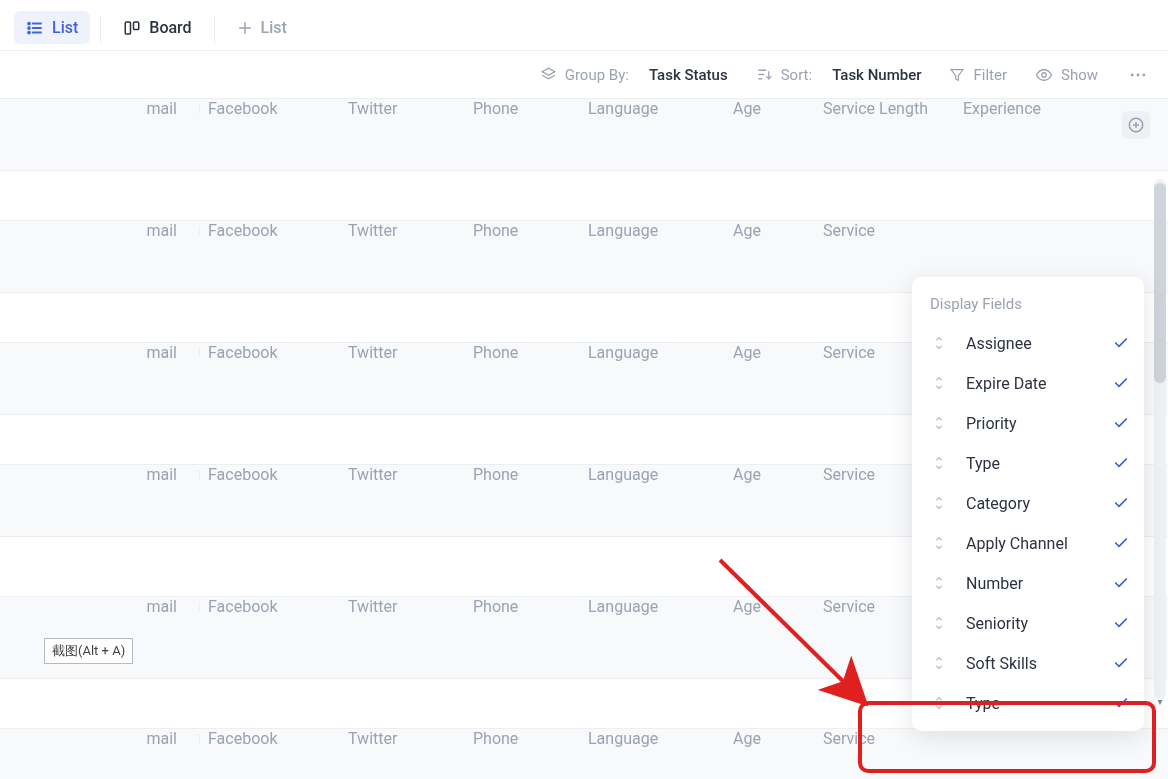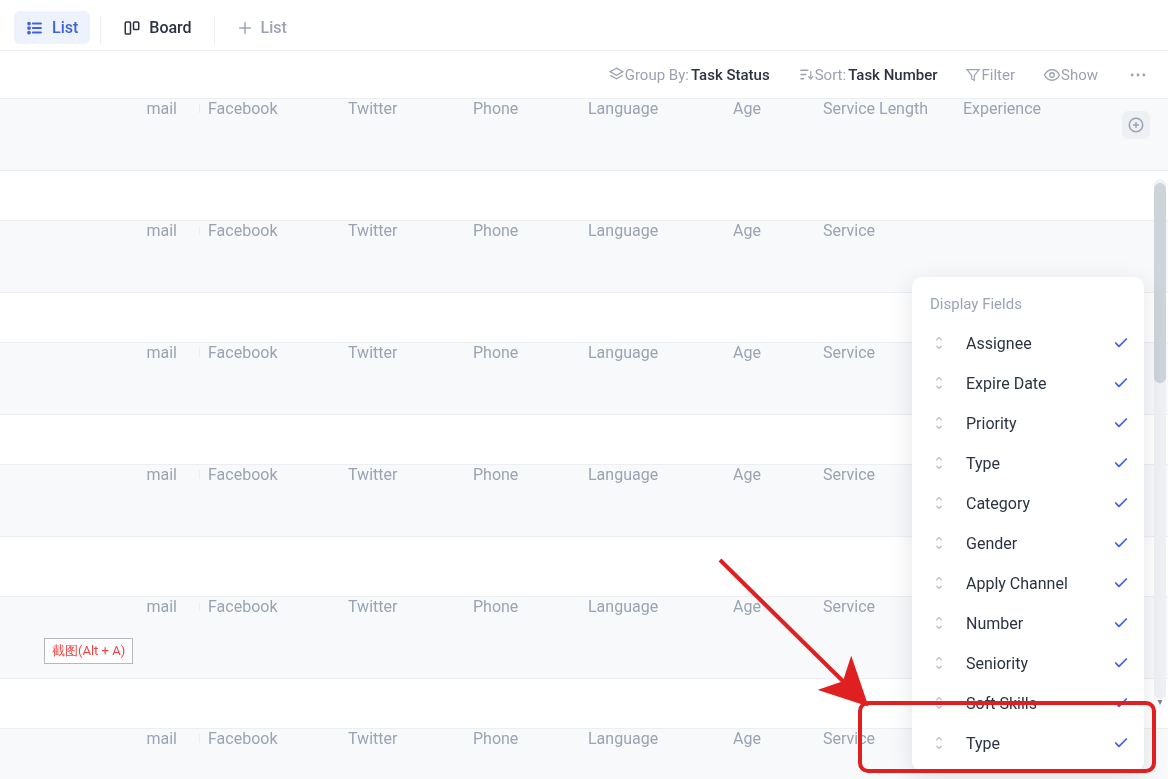--- a/index.html
+++ b/index.html
@@ -21,23 +21,23 @@
   
   .viewbar{display:flex;align-items:flex-end;height:50px;padding:6px 14px;gap:4px;}
   .view-chip{display:flex;align-items:center;gap:8px;padding:7px 12px;border-radius:6px;font-size:16px;font-weight:500;cursor:pointer;color:var(--text-dark);}
   .view-chip.active{background:var(--blue-light);color:var(--blue);}
   .view-chip .ico svg{display:block;}
   .vdiv{width:1px;height:28px;background:var(--border);margin:0 6px;}
   .view-chip.more{color:var(--text-muted);}
 
   
   .toolbar{display:flex;align-items:center;justify-content:flex-end;height:48px;border-top:1px solid var(--border);padding:0 18px;gap:28px;color:var(--text-muted);}
-  .tool{display:flex;align-items:center;font-size:15px;cursor:pointer;}
+  .tool{display:flex;align-items:center;gap:8px;font-size:15px;cursor:pointer;}
   .tool .label{color:var(--text-muted);}
-  .tool .value{color:var(--text-dark);font-weight:500;margin-left:2px;}
+  .tool .value{color:var(--text-dark);font-weight:500;margin-left:12px;}
   .tool svg{display:block;}
   .more-dots{width:24px;height:24px;display:flex;align-items:center;justify-content:center;cursor:pointer;color:var(--text-muted);}
 
   
   .tablewrap{position:relative;border-top:1px solid var(--border);width:100%;height:calc(779px - 50px - 48px);overflow:hidden;}
   .grid{width:100%;}
   .row{display:flex;align-items:flex-start;border-bottom:1px solid var(--border);width:100%;}
   .row.header{height:72px;background:var(--row-alt);}
   .row.group{height:50px;background:#fff;}
   .row.regular{height:60px;background:#fff;}
@@ -73,21 +73,21 @@
   .field-row .drag svg{display:block;}
   .field-row .fname{flex:1;}
   .field-row .check{color:var(--blue);width:18px;display:flex;justify-content:center;}
   
   .red-box{position:absolute;border:4px solid var(--red);border-radius:10px;pointer-events:none;z-index:21;right:12px;bottom:6px;width:298px;height:72px;}
 
   
   .arrow-svg{position:absolute;top:550px;left:710px;width:180px;height:170px;pointer-events:none;z-index:22;}
 
   
-  .tooltip{position:absolute;top:638px;left:44px;background:#fefefe;border:1px solid #b5b9c0;padding:3px 7px;font-size:13px;color:#ef4444;z-index:25;}
+  .tooltip{position:absolute;top:638px;left:44px;background:#fefefe;border:1px solid #b5b9c0;padding:3px 7px;font-size:13px;color:#404040;z-index:25;}
 
   
   .grid{margin-left:0;}
 </style>
 </head>
 <body>
 <div class="page">
 
 <div class="viewbar">
   <div class="view-chip active">
@@ -349,34 +349,20 @@
               </svg>
             </span>
           </div>
           <div class="field-row">
             <span class="drag">
               <svg width="12" height="14" viewBox="0 0 12 18" fill="none" stroke="currentColor" stroke-width="1.6" stroke-linecap="round">
                 <polyline points="3 5 6 2 9 5"></polyline>
                 <polyline points="3 13 6 16 9 13"></polyline>
               </svg>
             </span>
-            <span class="fname">Gender</span>
-            <span class="check">
-              <svg width="16" height="16" viewBox="0 0 24 24" fill="none" stroke="currentColor" stroke-width="2.6" stroke-linecap="round" stroke-linejoin="round">
-                <polyline points="4 12 9 17 20 6"></polyline>
-              </svg>
-            </span>
-          </div>
-          <div class="field-row">
-            <span class="drag">
-              <svg width="12" height="14" viewBox="0 0 12 18" fill="none" stroke="currentColor" stroke-width="1.6" stroke-linecap="round">
-                <polyline points="3 5 6 2 9 5"></polyline>
-                <polyline points="3 13 6 16 9 13"></polyline>
-              </svg>
-            </span>
             <span class="fname">Apply Channel</span>
             <span class="check">
               <svg width="16" height="16" viewBox="0 0 24 24" fill="none" stroke="currentColor" stroke-width="2.6" stroke-linecap="round" stroke-linejoin="round">
                 <polyline points="4 12 9 17 20 6"></polyline>
               </svg>
             </span>
           </div>
           <div class="field-row">
             <span class="drag">
               <svg width="12" height="14" viewBox="0 0 12 18" fill="none" stroke="currentColor" stroke-width="1.6" stroke-linecap="round">

